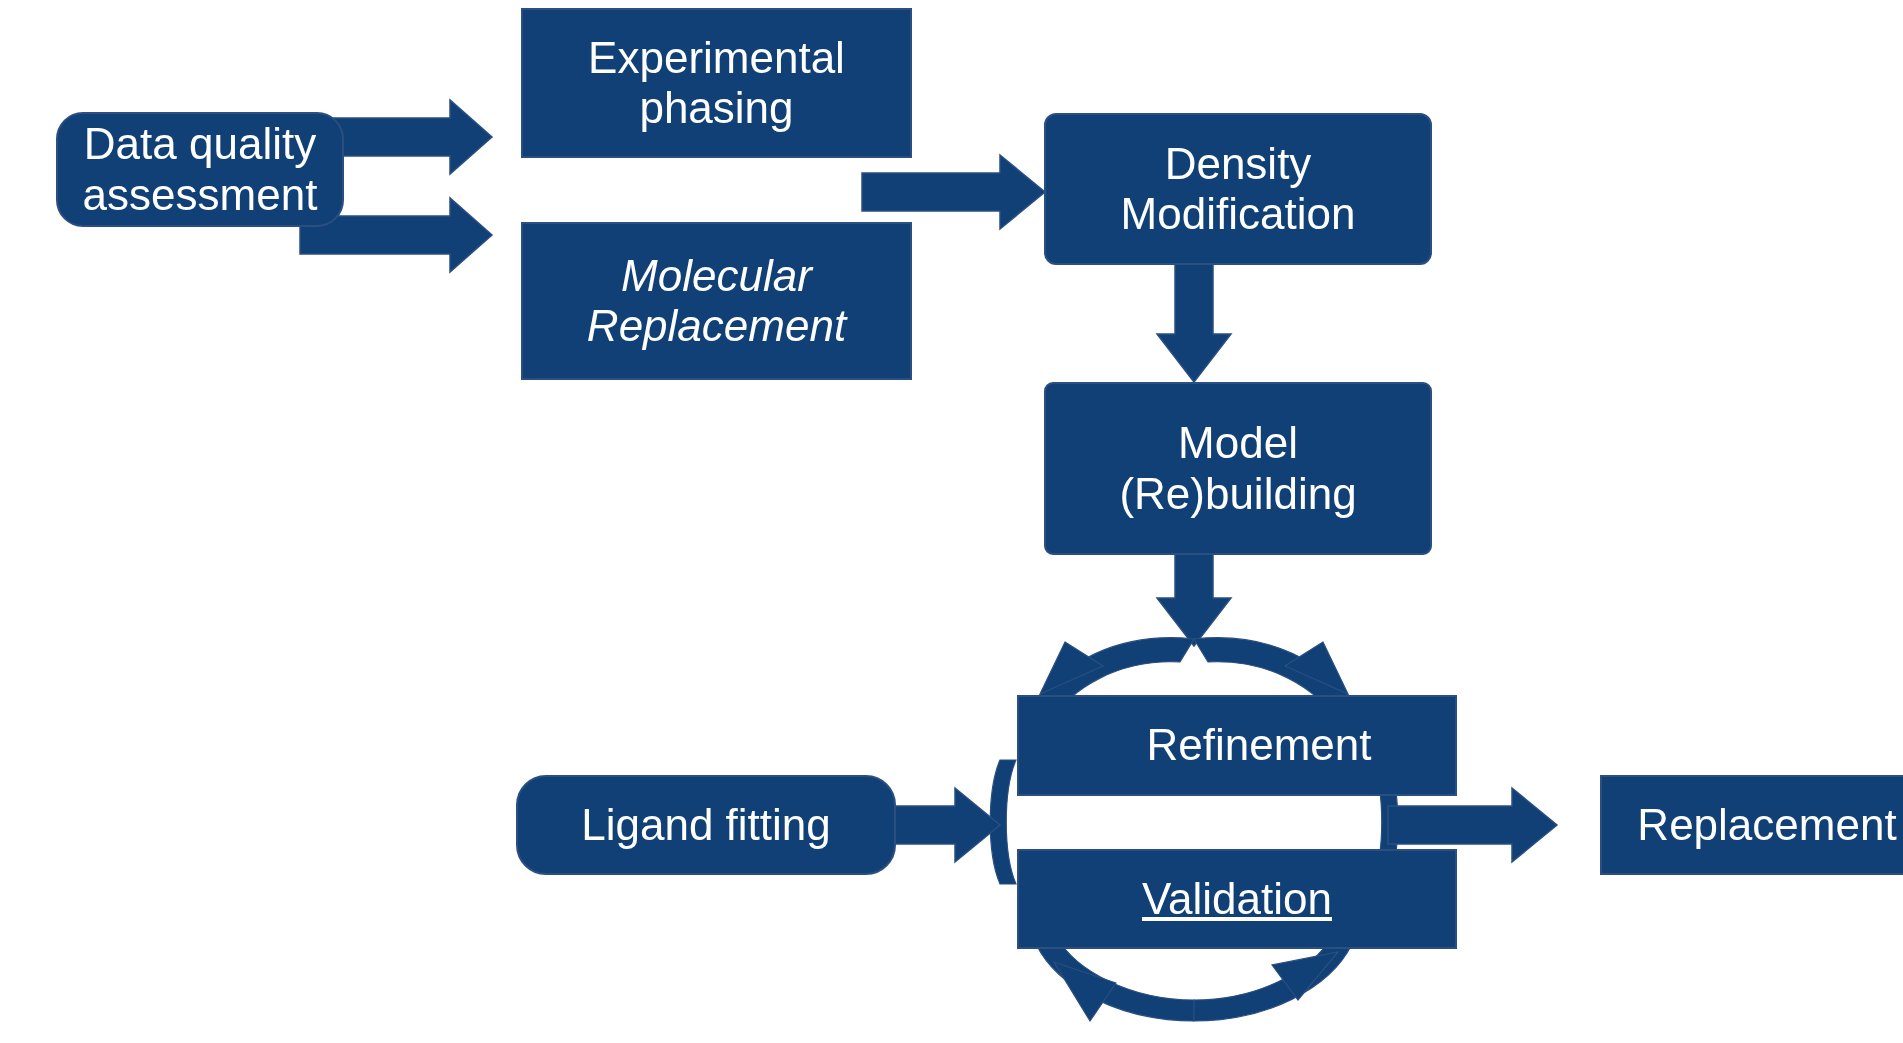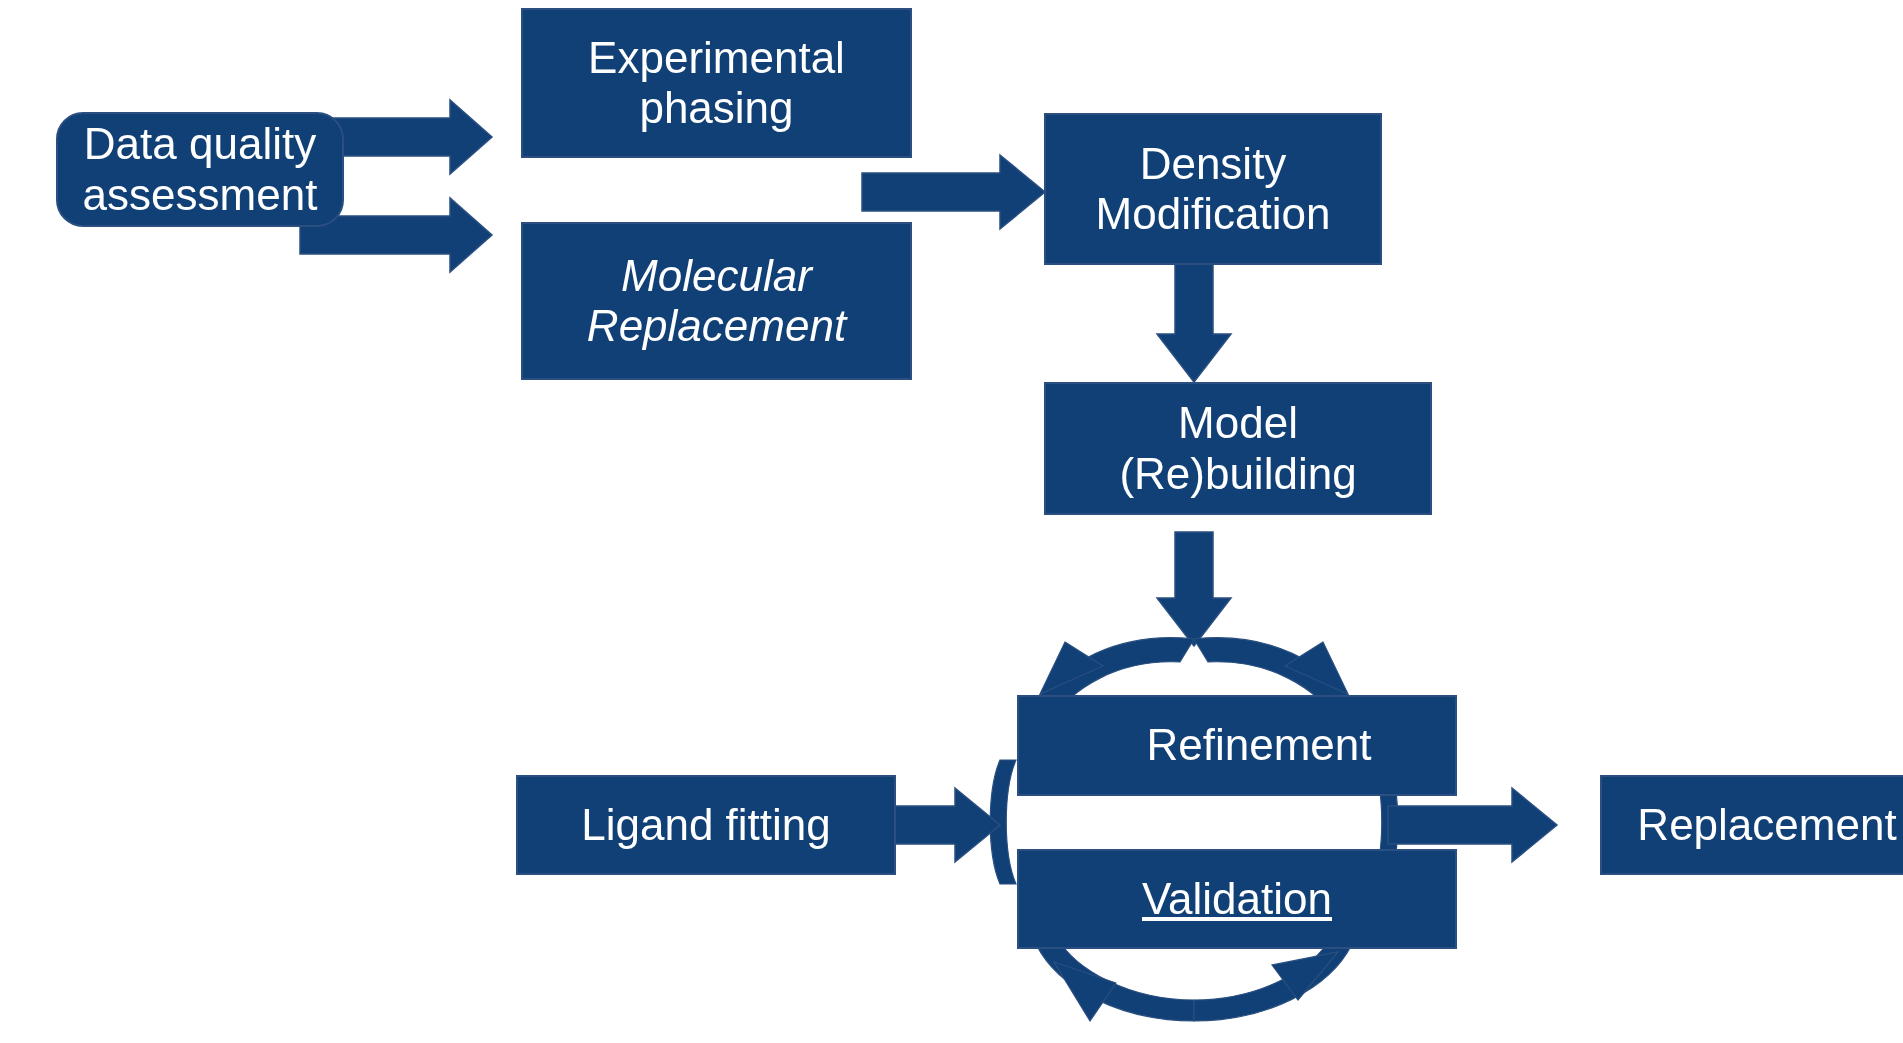--- a/index.html
+++ b/index.html
@@ -45,25 +45,25 @@
   }
   .node-label {
     display: block;
     white-space: pre-line;
     padding: 0 10px;
   }
   
   #node-data-quality      { left: 12px;   top: 112px; width: 288px;  height: 115px; border-radius: 27px; }
   #node-exp-phasing       { left: 477px;  top: 8px;   width: 391px;  height: 150px; }
   #node-molecular-repl    { left: 477px;  top: 222px; width: 391px;  height: 158px; font-style: italic; }
-  #node-density-mod       { left: 1000px; top: 113px; width: 338px;  height: 152px; }
-  #node-model-rebuilding  { left: 1000px; top: 382px; width: 388px;  height: 133px; }
+  #node-density-mod       { left: 1000px; top: 113px; width: 388px;  height: 152px; border-radius: 12px; }
+  #node-model-rebuilding  { left: 1000px; top: 382px; width: 388px;  height: 173px; border-radius: 9px; }
   #node-refinement        { left: 973px;  top: 695px; width: 440px;  height: 101px; padding-left: 44px; }
   #node-validation        { left: 973px;  top: 849px; width: 440px;  height: 100px; text-decoration: underline; }
-  #node-ligand-fitting    { left: 472px;  top: 775px; width: 380px;  height: 100px; }
+  #node-ligand-fitting    { left: 472px;  top: 775px; width: 380px;  height: 100px; border-radius: 30px; }
   #node-deposition        { left: 1556px; top: 775px; width: 334px;  height: 100px; }
 </style>
 </head>
 <body>
 
 <div id="diagram-root">
 
   <svg id="flow-svg" viewBox="0 0 1903 1043">
 
     <path d="M 300,118 L 450,118 L 450,100 L 492,137 L 450,174 L 450,156 L 300,156 Z" fill="#104076" stroke="#2a4f80" stroke-width="1.5"></path>

